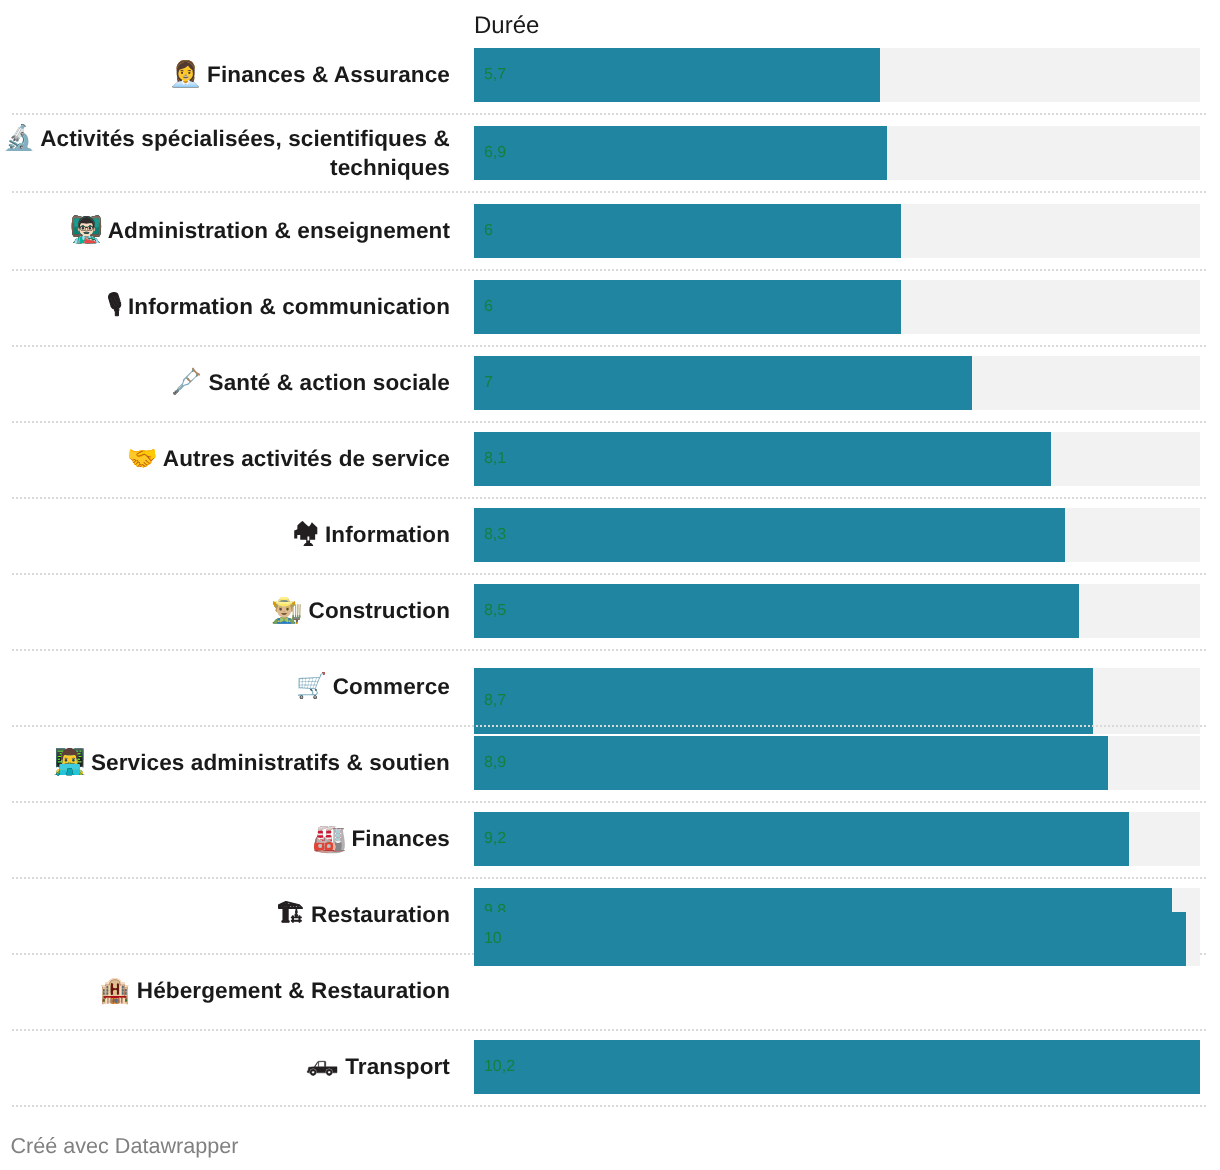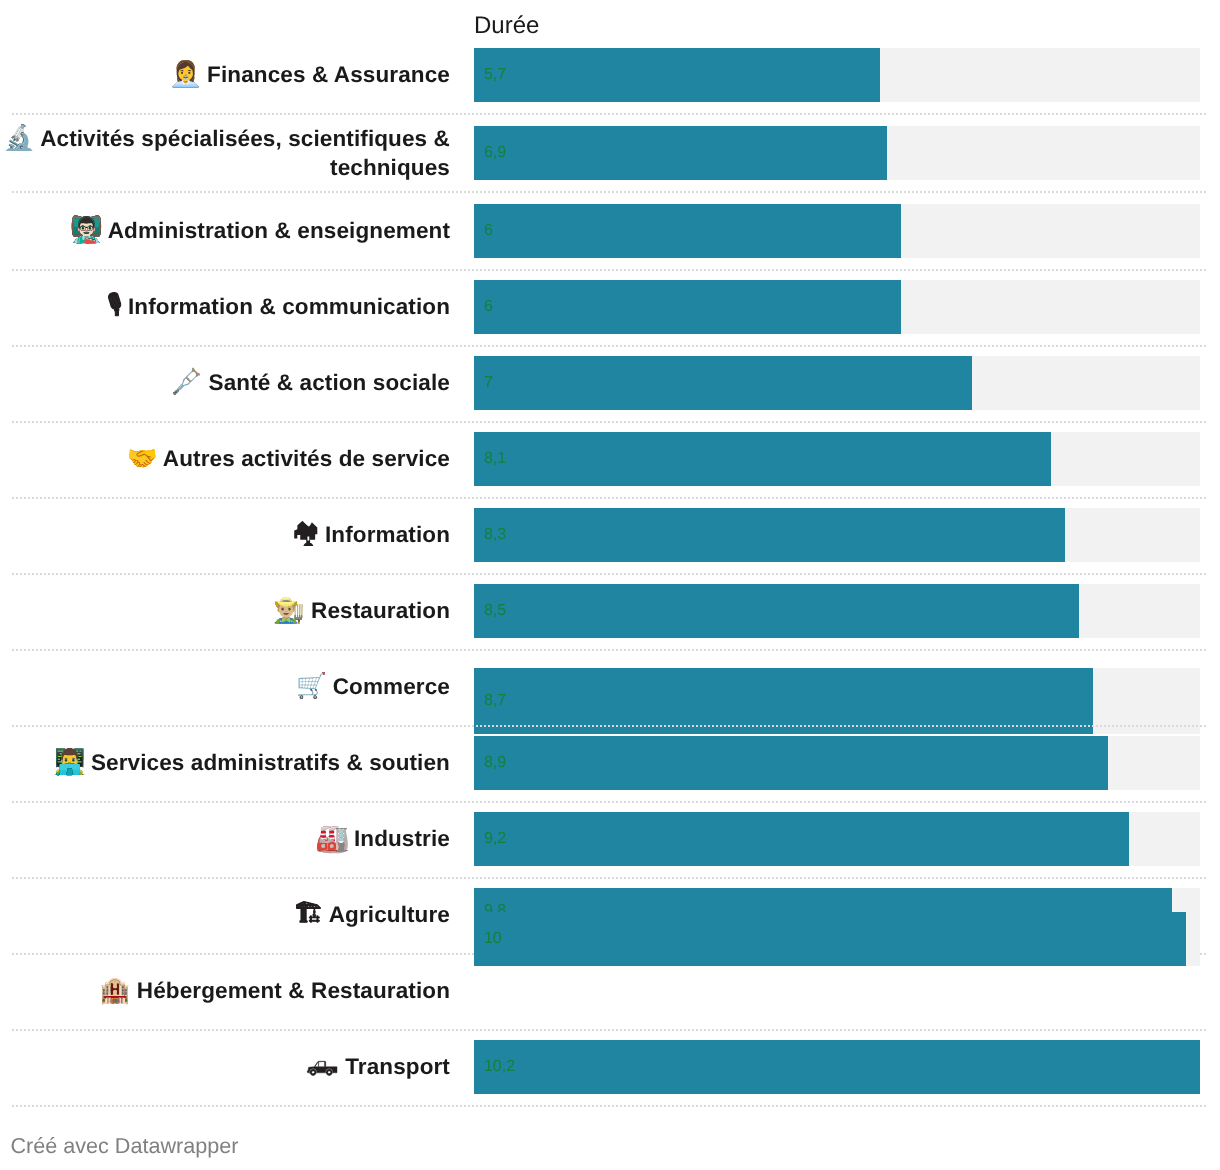--- a/index.html
+++ b/index.html
@@ -172,21 +172,21 @@
             <path fill="#9a9fa0" d="M10 245C41 248 165 248 195 245C226 242 195 232 193 226C191 221 189 217 184 213C179 208 169 203 163 200C156 197 150 195 144 194C138 192 128 193 124 191C120 190 123 188 121 187C120 187 120 189 115 189C110 190 96 190 91 189C86 189 88 187 87 187C86 188 87 190 84 191C80 193 71 192 64 194C57 195 49 197 43 200C37 202 32 206 28 208C24 211 21 214 19 217C16 220 14 224 12 228C11 233 -20 242 10 245ZM143 222C143 220 145 219 147 218C149 218 152 218 154 218C157 219 160 219 161 221C163 222 165 224 164 225C164 227 163 228 161 229C158 230 154 230 151 229C148 228 144 224 143 222ZM43 222C44 220 48 219 51 218C54 218 59 217 61 218C63 219 63 223 62 225C62 227 59 228 57 229C54 230 47 230 45 229C43 228 42 224 43 222ZM79 149C78 150 79 152 79 153C80 154 81 156 84 157C87 159 92 163 97 164C102 165 110 164 115 162C120 160 125 155 127 152C128 150 125 146 123 146C121 145 118 149 113 150C108 151 98 151 93 150C88 149 86 146 84 146C81 146 80 148 79 149ZM94 133C92 134 97 138 99 139C101 140 104 140 106 139C109 138 111 135 112 134C113 132 114 131 111 131C108 131 96 131 94 133ZM130 102C127 104 123 109 123 113C123 116 127 120 130 122C133 124 137 124 140 122C142 121 144 117 145 115C146 113 146 112 145 110C145 108 143 104 140 102C138 101 133 100 130 102ZM66 102C63 103 61 105 60 108C59 110 59 114 60 117C61 119 63 122 66 122C68 123 73 123 75 122C78 122 80 119 81 117C82 114 82 110 81 108C80 105 78 103 75 102C73 101 68 101 66 102ZM119 95C118 97 119 101 121 101C123 101 127 98 130 97C134 97 137 97 140 97C143 98 146 102 148 102C150 102 151 100 152 98C152 97 151 94 149 92C147 90 144 88 140 87C136 87 128 88 124 89C121 91 119 93 119 95ZM54 97C54 99 56 102 58 102C60 102 63 98 66 97C69 97 72 97 75 97C78 98 83 101 85 101C87 101 89 97 87 95C86 93 79 89 76 87C72 86 69 87 66 87C63 88 59 90 57 92C55 94 54 96 54 97ZM2 46C2 49 0 52 2 59C4 65 9 78 13 84C17 91 25 92 27 99C29 106 25 119 25 125C25 131 28 132 29 134C31 136 35 140 36 139C37 137 33 135 35 124C37 114 43 82 49 75C54 68 61 81 68 83C75 85 79 87 89 87C99 87 118 87 130 85C141 83 150 68 157 75C164 81 169 114 171 124C173 135 168 137 169 138C170 140 174 136 176 134C178 132 179 128 180 127C181 126 183 116 183 128C184 140 183 186 183 198C184 211 184 201 186 203C187 205 188 206 193 208C197 209 208 205 212 211C216 217 212 240 214 245C216 251 222 251 224 245C227 240 225 217 227 211C229 205 234 211 238 210C241 209 244 208 247 205C249 202 250 211 251 192C253 173 253 110 254 93C254 76 255 94 256 91C256 88 256 79 256 75C255 71 254 68 253 67C252 66 251 66 250 67C249 69 249 56 248 76C247 96 245 168 244 188C242 207 241 191 240 191C238 192 237 192 236 191C235 190 233 206 233 188C233 169 235 99 235 78C235 58 233 67 231 67C230 66 228 54 227 74C226 94 226 168 225 188C224 207 222 191 221 191C220 192 218 192 217 191C216 190 215 206 214 188C214 169 214 98 214 78C214 59 213 72 212 70C211 68 210 67 209 67C208 68 207 52 206 72C206 92 207 166 206 186C206 205 204 190 203 191C201 192 199 192 197 191C195 191 194 191 193 188C193 185 194 177 193 174C193 171 192 185 191 171C190 157 188 105 189 89C190 72 197 76 199 71C202 66 203 63 204 59C204 55 204 50 204 47C203 45 203 44 201 44C199 44 197 43 192 46C188 49 200 60 173 62C147 65 59 65 33 62C6 60 18 49 14 46C9 43 7 44 6 44C4 44 3 44 2 46ZM155 43C157 40 151 32 149 28C147 24 144 20 142 19C140 18 151 20 138 21C124 21 76 18 62 21C47 23 54 33 52 37C51 40 50 42 53 43C55 44 51 45 66 45C80 46 125 46 140 45C155 45 153 46 155 43Z"></path>
             <path fill="#fce56b" d="M10 245C41 248 165 248 195 245C226 242 195 232 193 226C191 221 189 217 184 213C179 208 169 203 163 200C156 197 150 195 144 194C138 192 128 193 124 191C120 190 123 188 121 187C120 187 120 189 115 189C110 190 96 190 91 189C86 189 88 187 87 187C86 188 87 190 84 191C80 193 71 192 64 194C57 195 49 197 43 200C37 202 32 206 28 208C24 211 21 214 19 217C16 220 14 224 12 228C11 233 -20 242 10 245ZM143 220C144 218 147 216 149 216C152 216 156 217 159 218C161 219 163 220 164 221C165 223 165 226 164 227C164 229 163 231 161 231C158 231 150 230 147 229C144 228 144 227 143 225C143 224 142 221 143 220ZM65 222C65 224 64 227 61 229C58 230 50 231 46 231C43 230 41 227 41 225C41 223 44 220 46 219C49 217 55 216 58 216C61 217 64 220 65 222ZM184 163C183 168 183 191 183 198C184 205 184 201 186 203C187 205 188 206 193 208C197 209 208 205 212 211C216 217 212 240 214 245C216 251 222 251 224 245C226 240 224 217 227 212C229 206 234 211 238 210C241 209 245 208 247 205C249 202 251 198 251 192C252 186 252 174 251 170C251 167 248 171 247 171C246 170 244 165 244 168C243 170 244 184 244 188C243 192 242 190 240 191C239 192 238 192 237 191C235 191 233 191 233 188C232 184 234 175 233 172C232 169 229 171 228 170C226 169 226 163 225 165C225 168 225 183 225 188C224 192 223 190 222 191C221 192 219 192 218 191C217 191 215 192 214 188C213 183 213 166 213 163C212 160 213 168 212 169C211 171 207 169 206 172C205 175 206 183 206 186C206 189 205 189 204 190C202 191 199 192 197 191C195 191 194 191 193 188C193 185 195 177 193 174C192 171 187 171 185 169C183 167 184 159 184 163ZM79 149C78 150 79 152 79 153C80 154 81 156 84 157C87 159 92 163 97 164C102 165 110 164 115 162C120 160 125 155 127 152C128 150 125 146 123 146C121 145 118 149 113 150C108 151 98 151 93 150C88 149 86 146 84 146C81 146 80 148 79 149ZM94 133C92 134 97 138 99 139C101 140 104 140 106 139C109 138 111 135 112 134C113 132 114 131 111 131C108 131 96 131 94 133ZM130 102C127 104 123 109 123 113C123 116 127 120 130 122C133 124 137 124 140 122C142 121 144 117 145 115C146 113 146 112 145 110C145 108 143 104 140 102C138 101 133 100 130 102ZM66 102C63 103 61 105 60 108C59 110 59 114 60 117C61 119 63 122 66 122C68 123 73 123 75 122C78 122 80 119 81 117C82 114 82 110 81 108C80 105 78 103 75 102C73 101 68 101 66 102ZM119 95C118 97 119 101 121 101C123 101 127 98 130 97C134 97 137 97 140 97C143 98 146 102 148 102C150 102 151 100 152 98C152 97 151 94 149 92C147 90 144 88 140 87C136 87 128 88 124 89C121 91 119 93 119 95ZM54 97C54 99 56 102 58 102C60 102 63 98 66 97C69 97 72 97 75 97C78 98 83 101 85 101C87 101 89 97 87 95C86 93 79 89 76 87C72 86 69 87 66 87C63 88 59 90 57 92C55 94 54 96 54 97ZM2 47C2 50 0 52 2 59C4 65 9 78 13 84C17 91 25 92 27 99C29 106 25 119 25 125C25 131 28 132 29 134C31 136 35 140 36 139C37 137 33 135 35 124C37 113 44 81 49 75C55 68 61 81 68 83C75 85 79 87 89 87C99 87 118 87 130 85C141 83 150 68 157 75C164 81 169 114 171 124C173 135 168 136 169 138C169 141 171 139 173 137C175 135 180 132 181 125C182 119 178 104 179 99C179 94 182 97 183 96C183 95 181 95 181 92C180 89 180 80 181 76C181 72 182 68 183 68C184 67 186 69 187 72C188 76 188 86 189 88C190 90 190 89 193 84C195 79 202 65 204 59C205 52 204 50 204 47C203 45 202 44 200 44C198 44 197 43 192 46C188 49 200 60 173 62C147 65 59 65 33 62C6 60 18 49 14 46C9 43 7 44 6 44C4 44 3 45 2 47ZM72 40C80 41 126 42 134 41C142 40 129 36 121 35C113 34 93 35 85 35C76 36 64 39 72 40ZM154 37C152 33 145 21 142 19C139 16 151 20 138 21C124 21 76 18 62 21C47 24 51 38 52 40C53 42 64 35 70 33C77 31 81 29 91 29C100 28 117 29 127 31C138 33 149 40 153 41C157 42 156 40 154 37Z"></path>
             <path fill="#bb9353" d="M10 245C41 248 165 248 195 245C226 242 195 232 193 226C191 221 189 217 184 213C179 208 169 203 163 200C156 197 150 195 144 194C138 192 128 193 124 191C120 190 123 188 121 187C120 187 120 189 115 189C110 190 96 190 91 189C86 189 88 187 87 187C86 188 87 190 84 191C80 193 71 192 64 194C57 195 49 197 43 200C37 202 32 206 28 208C24 211 21 214 19 217C16 220 14 224 12 228C11 233 -20 242 10 245ZM143 220C144 218 147 216 149 216C152 216 156 217 159 218C161 219 163 220 164 221C165 223 165 226 164 227C164 229 163 231 161 231C158 231 150 230 147 229C144 228 144 227 143 225C143 224 142 221 143 220ZM65 222C65 224 64 227 61 229C58 230 50 231 46 231C43 230 41 227 41 225C41 223 44 220 46 219C49 217 55 216 58 216C61 217 64 220 65 222ZM184 163C183 168 183 191 183 198C184 205 184 201 186 203C187 205 188 206 193 208C197 209 208 205 212 211C216 217 212 240 214 245C216 251 222 251 224 245C226 240 224 217 227 212C229 206 234 211 238 210C241 209 245 208 247 205C249 202 251 198 251 192C252 186 252 174 251 170C251 167 248 171 247 171C246 170 244 165 244 168C243 170 244 184 244 188C243 192 242 190 240 191C239 192 238 192 237 191C235 191 233 191 233 188C232 184 234 175 233 172C232 169 229 171 228 170C226 169 226 163 225 165C225 168 225 183 225 188C224 192 223 190 222 191C221 192 219 192 218 191C217 191 215 192 214 188C213 183 213 166 213 163C212 160 213 168 212 169C211 171 207 169 206 172C205 175 206 183 206 186C206 189 205 189 204 190C202 191 199 192 197 191C195 191 194 191 193 188C193 185 195 177 193 174C192 171 187 171 185 169C183 167 184 159 184 163ZM79 149C78 150 79 152 79 153C80 154 81 156 84 157C87 159 92 163 97 164C102 165 110 164 115 162C120 160 125 155 127 152C128 150 125 146 123 146C121 145 118 149 113 150C108 151 98 151 93 150C88 149 86 146 84 146C81 146 80 148 79 149ZM94 133C92 134 97 138 99 139C101 140 104 140 106 139C109 138 111 135 112 134C113 132 114 131 111 131C108 131 96 131 94 133ZM130 102C127 104 123 109 123 113C123 116 127 120 130 122C133 124 137 124 140 122C142 121 144 117 145 115C146 113 146 112 145 110C145 108 143 104 140 102C138 101 133 100 130 102ZM66 102C63 103 61 105 60 108C59 110 59 114 60 117C61 119 63 122 66 122C68 123 73 123 75 122C78 122 80 119 81 117C82 114 82 110 81 108C80 105 78 103 75 102C73 101 68 101 66 102ZM119 95C118 97 119 101 121 101C123 101 127 98 130 97C134 97 137 97 140 97C143 98 146 102 148 102C150 102 151 100 152 98C152 97 151 94 149 92C147 90 144 88 140 87C136 87 128 88 124 89C121 91 119 93 119 95ZM54 97C54 99 56 102 58 102C60 102 63 98 66 97C69 97 72 97 75 97C78 98 83 101 85 101C87 101 89 97 87 95C86 93 79 89 75 87C72 86 69 87 66 87C63 88 59 90 57 92C55 94 54 96 54 97ZM200 46C199 45 199 43 194 46C190 50 178 62 172 66C166 71 158 65 158 74C158 84 169 113 171 124C172 135 168 137 169 139C170 140 174 136 176 134C178 132 180 131 181 125C181 119 178 104 179 99C179 94 182 97 183 96C183 95 181 95 181 92C180 89 180 80 181 76C181 72 182 68 183 68C184 67 187 69 187 72C188 76 187 86 188 88C189 90 190 89 193 84C196 79 202 64 204 59C205 53 204 51 204 49C203 47 202 46 200 46ZM6 46C4 46 3 47 2 49C2 51 0 53 2 59C4 64 9 78 13 84C17 91 25 92 27 99C29 106 25 119 25 125C25 131 28 132 29 134C31 136 36 140 37 139C38 137 33 135 35 124C37 113 48 84 48 74C47 65 40 71 34 66C28 62 16 50 11 46C7 43 7 45 6 46ZM72 40C80 41 126 42 134 41C142 40 129 36 121 35C113 34 93 35 85 35C76 36 64 39 72 40Z"></path>
             <path fill="#1c7cd6" d="M10 245C41 248 165 248 195 245C226 242 195 232 193 226C191 221 187 216 184 213C181 209 181 209 176 206C171 204 160 198 152 196C145 193 135 192 129 191C124 191 126 188 121 192C117 195 110 212 103 212C97 212 90 194 84 191C77 188 71 192 64 194C57 195 49 197 43 200C37 202 32 206 28 208C24 211 21 214 19 217C16 220 14 224 12 228C11 233 -20 242 10 245ZM143 220C144 218 147 216 149 216C152 216 156 217 159 218C161 219 163 220 164 221C165 223 165 226 164 227C164 229 163 231 161 231C158 231 150 230 147 229C144 228 144 227 143 225C143 224 142 221 143 220ZM65 222C65 224 64 227 61 229C58 230 50 231 46 231C43 230 41 227 41 225C41 223 44 220 46 219C49 217 55 216 58 216C61 217 64 220 65 222ZM184 163C183 168 183 191 183 198C184 205 184 201 186 203C187 205 188 206 193 208C197 209 208 205 212 211C216 217 212 240 214 245C216 251 222 251 224 245C226 240 224 217 227 212C229 206 234 211 238 210C241 209 245 208 247 205C249 202 251 198 251 192C252 186 252 174 251 170C251 167 248 171 247 171C246 170 244 165 244 168C243 170 244 184 244 188C243 192 242 190 240 191C239 192 238 192 237 191C235 191 233 191 233 188C232 184 234 175 233 172C232 169 229 171 228 170C226 169 226 163 225 165C225 168 225 183 225 188C224 192 223 190 222 191C221 192 219 192 218 191C217 191 215 192 214 188C213 183 213 166 213 163C212 160 213 168 212 169C211 171 207 169 206 172C205 175 206 183 206 186C206 189 205 189 204 190C202 191 199 192 197 191C195 191 194 191 193 188C193 185 195 177 193 174C192 171 187 171 185 169C183 167 184 159 184 163ZM80 150C80 151 80 153 82 155C83 157 85 158 88 160C91 161 97 164 101 164C105 164 109 164 113 162C117 160 125 155 127 152C129 150 127 148 125 148C124 147 123 150 117 150C111 150 97 150 91 150C85 150 84 148 83 148C81 148 80 149 80 150ZM130 102C128 103 126 105 125 108C124 110 124 114 125 117C126 119 128 122 130 122C133 123 135 124 138 122C140 121 144 118 145 116C146 113 146 112 145 110C144 107 141 104 138 102C136 101 133 101 130 102ZM63 104C61 106 60 107 60 110C60 112 62 118 63 120C64 122 66 122 68 122C70 123 74 123 76 122C78 121 80 120 81 117C81 114 79 107 78 105C77 102 78 102 75 102C73 102 66 103 63 104ZM200 46C199 45 198 44 194 46C190 49 180 52 178 61C175 69 179 95 179 96C180 98 180 77 181 72C181 67 182 68 183 67C184 67 186 65 187 68C188 71 188 86 190 86C192 87 197 76 199 71C202 66 203 62 204 59C204 55 204 51 204 49C203 47 202 46 200 46ZM6 46C4 46 3 47 2 49C2 51 0 53 2 59C4 64 9 78 13 84C17 91 23 101 26 97C29 93 31 69 28 61C26 52 15 49 11 46C8 44 7 45 6 46ZM72 40C80 41 126 42 134 41C142 40 129 36 121 35C113 34 93 35 85 35C76 36 64 39 72 40Z"></path>
             <path fill="#77a544" d="M159 200C159 201 162 204 162 207C163 211 160 216 160 219C161 221 164 220 164 222C165 224 161 229 162 231C163 234 169 236 170 238C172 240 167 244 171 245C175 246 191 247 195 245C199 243 197 237 195 232C194 227 190 219 187 215C183 211 180 209 176 206C172 204 165 201 163 200C160 199 159 199 159 200ZM47 200C46 199 39 201 34 204C29 208 21 215 17 219C13 223 14 224 12 228C11 233 6 242 10 245C15 248 33 246 37 245C42 244 36 240 37 238C39 235 44 233 45 230C45 228 41 226 41 224C41 222 45 221 45 219C46 217 43 215 43 212C44 208 49 201 47 200ZM67 194C64 197 68 205 67 208C66 212 60 214 60 217C60 220 65 223 67 226C68 230 65 237 68 237C71 237 76 228 85 227C93 225 110 224 119 225C128 227 135 236 138 236C142 236 138 229 139 226C140 223 146 220 147 217C147 215 142 215 141 211C140 207 143 197 140 194C137 190 128 188 122 191C116 194 110 212 103 212C97 212 90 194 84 191C78 189 70 191 67 194ZM184 163C183 168 183 191 183 198C184 205 184 201 186 203C187 205 188 206 193 208C197 209 208 205 212 211C216 217 212 240 214 245C216 251 222 251 224 245C226 240 224 217 227 212C229 206 234 211 238 210C241 209 245 208 247 205C249 202 251 198 251 192C252 186 252 174 251 170C251 167 248 171 247 171C246 170 244 165 244 168C243 170 244 184 244 188C243 192 242 190 240 191C239 192 238 192 237 191C235 191 233 191 233 188C232 184 234 175 233 172C232 169 229 171 228 170C226 169 226 163 225 165C225 168 225 183 225 188C224 192 223 190 222 191C221 192 219 192 218 191C217 191 215 192 214 188C213 183 213 166 213 163C212 160 213 168 212 169C211 171 207 169 206 172C205 175 206 183 206 186C206 189 205 189 204 190C202 191 199 192 197 191C195 191 194 191 193 188C193 185 195 177 193 174C192 171 187 171 185 169C183 167 184 159 184 163ZM80 150C80 151 80 153 82 155C83 157 85 158 88 160C91 161 97 164 101 164C105 164 109 164 113 162C117 160 125 155 127 152C129 150 127 148 125 148C124 147 123 150 117 150C111 150 97 150 91 150C85 150 84 148 83 148C81 148 80 149 80 150ZM130 102C128 103 126 105 125 108C124 110 124 114 125 117C126 119 128 122 130 122C133 123 135 124 138 122C140 121 144 118 145 116C146 113 146 112 145 110C144 107 141 104 138 102C136 101 133 101 130 102ZM63 104C61 106 60 107 60 110C60 112 62 118 63 120C64 122 66 122 68 122C70 123 74 123 76 122C78 121 80 120 81 117C81 114 79 107 78 105C77 102 78 102 75 102C73 102 66 103 63 104ZM200 46C199 45 198 44 194 46C190 49 180 52 178 61C175 69 179 95 179 96C180 98 180 77 181 72C181 67 182 68 183 67C184 67 186 65 187 68C188 71 188 86 190 86C192 87 197 76 199 71C202 66 203 62 204 59C204 55 204 51 204 49C203 47 202 46 200 46ZM6 46C4 46 3 47 2 49C2 51 0 53 2 59C4 64 9 78 13 84C17 91 23 101 26 97C29 93 31 69 28 61C26 52 15 49 11 46C8 44 7 45 6 46ZM72 40C80 41 126 42 134 41C142 40 129 36 121 35C113 34 93 35 85 35C76 36 64 39 72 40Z"></path>
             <path fill="#7f8889" d="M67 194C64 196 66 202 67 204C67 207 69 202 69 207C69 213 65 233 67 237C70 240 76 228 85 227C93 225 111 227 116 227C122 226 115 223 118 225C122 226 136 236 139 236C142 236 137 232 138 225C138 219 141 202 141 197C141 192 142 195 138 194C135 193 127 189 121 192C116 195 110 212 103 212C97 212 90 194 84 191C78 189 70 192 67 194ZM88 224C85 222 98 216 101 214C103 213 101 212 104 214C107 216 121 223 118 224C116 226 91 225 88 224ZM184 163C183 168 183 191 183 198C184 205 184 201 186 203C187 205 188 206 193 208C197 209 208 205 212 211C216 217 212 240 214 245C216 251 222 251 224 245C226 240 224 217 227 212C229 206 234 211 238 210C241 209 245 208 247 205C249 202 251 198 251 192C252 186 252 174 251 170C251 167 248 171 247 171C246 170 244 165 244 168C243 170 244 184 244 188C243 192 242 190 240 191C239 192 238 192 237 191C235 191 233 191 233 188C232 184 234 175 233 172C232 169 229 171 228 170C226 169 226 163 225 165C225 168 225 183 225 188C224 192 223 190 222 191C221 192 219 192 218 191C217 191 215 192 214 188C213 183 213 166 213 163C212 160 213 168 212 169C211 171 207 169 206 172C205 175 206 183 206 186C206 189 205 189 204 190C202 191 199 192 197 191C195 191 194 191 193 188C193 185 195 177 193 174C192 171 187 171 185 169C183 167 184 159 184 163ZM80 150C80 151 80 153 82 155C83 157 85 158 88 160C91 161 97 164 101 164C105 164 109 164 113 162C117 160 125 155 127 152C129 150 127 148 125 148C124 147 123 150 117 150C111 150 97 150 91 150C85 150 84 148 83 148C81 148 80 149 80 150ZM130 102C128 103 126 105 125 108C124 110 124 114 125 117C126 119 128 122 130 122C133 123 135 124 138 122C140 121 144 118 145 116C146 113 146 112 145 110C144 107 141 104 138 102C136 101 133 101 130 102ZM63 104C61 106 60 107 60 110C60 112 62 118 63 120C64 122 66 122 68 122C70 123 74 123 76 122C78 121 80 120 81 117C81 114 79 107 78 105C77 102 78 102 75 102C73 102 66 103 63 104ZM200 46C199 45 198 44 194 46C190 49 180 52 178 61C175 69 179 95 179 96C180 98 180 77 181 72C181 67 182 68 183 67C184 67 186 65 187 68C188 71 188 86 190 86C192 87 197 76 199 71C202 66 203 62 204 59C204 55 204 51 204 49C203 47 202 46 200 46ZM6 46C4 46 3 47 2 49C2 51 0 53 2 59C4 64 9 78 13 84C17 91 23 101 26 97C29 93 31 69 28 61C26 52 15 49 11 46C8 44 7 45 6 46ZM72 40C80 41 126 42 134 41C142 40 129 36 121 35C113 34 93 35 85 35C76 36 64 39 72 40Z"></path>
             <path fill="#9ccb64" d="M67 194C65 201 64 231 69 234C75 238 95 218 101 214C106 211 98 210 104 214C111 218 133 239 139 236C144 233 141 201 138 194C136 187 127 189 121 192C116 195 110 212 103 212C97 212 90 194 84 191C78 189 69 187 67 194ZM184 182C183 182 183 195 183 198C184 202 183 201 186 203C188 205 195 209 199 210C204 211 209 205 212 211C214 217 212 240 214 245C216 251 222 251 224 245C227 240 225 217 227 211C229 205 234 211 238 210C241 209 245 207 247 205C248 204 249 202 247 202C246 202 246 205 238 206C230 207 207 206 199 206C192 206 195 205 192 204C190 202 186 200 185 196C183 193 184 182 184 182ZM80 150C80 151 80 153 82 155C83 157 85 158 88 160C91 161 97 164 101 164C105 164 109 164 113 162C117 160 125 155 127 152C129 150 127 148 125 148C124 147 123 150 117 150C111 150 97 150 91 150C85 150 84 148 83 148C81 148 80 149 80 150ZM130 102C128 103 126 105 125 108C124 110 124 114 125 117C126 119 128 122 130 122C133 123 135 124 138 122C140 121 144 118 145 116C146 113 146 112 145 110C144 107 141 104 138 102C136 101 133 101 130 102ZM63 104C61 106 60 107 60 110C60 112 62 118 63 120C64 122 66 122 68 122C70 123 74 123 76 122C78 121 80 120 81 117C81 114 79 107 78 105C77 102 78 102 75 102C73 102 66 103 63 104ZM200 46C199 45 198 44 194 46C190 49 180 52 178 61C175 69 179 95 179 96C180 98 180 77 181 72C181 67 182 68 183 67C184 67 186 65 187 68C188 71 188 86 190 86C192 87 197 76 199 71C202 66 203 62 204 59C204 55 204 51 204 49C203 47 202 46 200 46ZM6 46C4 46 3 47 2 49C2 51 0 53 2 59C4 64 9 78 13 84C17 91 23 101 26 97C29 93 31 69 28 61C26 52 15 49 11 46C8 44 7 45 6 46Z"></path>
             <path fill="#e29401" d="M184 182C183 182 183 195 183 198C184 202 183 201 186 203C188 205 195 209 199 210C204 211 209 205 212 211C214 217 212 240 214 245C216 251 222 251 224 245C227 240 225 217 227 211C229 205 234 211 238 210C241 209 245 207 247 205C248 204 249 202 247 202C246 202 246 205 238 206C230 207 207 206 199 206C192 206 195 205 192 204C190 202 186 200 185 196C183 193 184 182 184 182ZM80 150C80 151 80 153 82 155C83 157 85 158 88 160C91 161 97 164 101 164C105 164 109 164 113 162C117 160 125 155 127 152C129 150 127 148 125 148C124 147 123 150 117 150C111 150 97 150 91 150C85 150 84 148 83 148C81 148 80 149 80 150ZM130 102C128 103 126 105 125 108C124 110 124 114 125 117C126 119 128 122 130 122C133 123 135 124 138 122C140 121 144 118 145 116C146 113 146 112 145 110C144 107 141 104 138 102C136 101 133 101 130 102ZM63 104C61 106 60 107 60 110C60 112 62 118 63 120C64 122 66 122 68 122C70 123 74 123 76 122C78 121 80 120 81 117C81 114 79 107 78 105C77 102 78 102 75 102C73 102 66 103 63 104ZM200 46C199 45 198 44 194 46C190 49 180 52 178 61C175 69 179 95 179 96C180 98 180 77 181 72C181 67 182 68 183 67C184 67 186 65 187 68C188 71 188 86 190 86C192 87 197 76 199 71C202 66 203 62 204 59C204 55 204 51 204 49C203 47 202 46 200 46ZM6 46C4 46 3 47 2 49C2 51 0 53 2 59C4 64 9 78 13 84C17 91 23 101 26 97C29 93 31 69 28 61C26 52 15 49 11 46C8 44 7 45 6 46Z"></path>
             <path fill="#64453b" d="M184 182C183 182 183 195 183 198C184 202 183 201 186 203C188 205 195 209 199 210C203 211 209 207 211 210C214 214 211 227 214 231C216 234 224 233 226 230C228 227 226 214 228 210C229 207 234 211 238 210C241 209 246 206 247 204C249 203 249 202 247 202C245 202 246 205 238 206C230 207 207 206 199 206C192 206 195 206 193 204C190 202 186 200 185 196C183 193 184 182 184 182ZM80 150C80 151 80 153 82 155C83 157 85 158 88 160C91 161 97 164 101 164C105 164 109 164 113 162C117 160 125 155 127 152C129 150 127 148 125 148C124 147 123 150 117 150C111 150 97 150 91 150C85 150 84 148 83 148C81 148 80 149 80 150ZM130 102C128 103 126 105 125 108C124 110 124 114 125 117C126 119 128 122 130 122C133 123 135 124 138 122C140 121 144 118 145 116C146 113 146 112 145 110C144 107 141 104 138 102C136 101 133 101 130 102ZM63 104C61 106 60 107 60 110C60 112 62 118 63 120C64 122 66 122 68 122C70 123 74 123 76 122C78 121 80 120 81 117C81 114 79 107 78 105C77 102 78 102 75 102C73 102 66 103 63 104Z"></path>
             <path fill="#6c6561" d="M184 182C183 182 183 195 183 198C184 202 183 201 186 203C188 205 195 209 199 210C203 211 209 207 211 210C214 214 211 227 214 231C216 234 224 233 226 230C228 227 226 214 228 210C229 207 234 211 238 210C241 209 246 206 247 204C249 203 249 202 247 202C245 202 246 205 238 206C230 207 207 206 199 206C192 206 195 206 193 204C190 202 186 200 185 196C183 193 184 182 184 182Z"></path>
-          </svg></span> <span>Restauration</span></div>
+          </svg></span> <span>Construction</span></div>
 <div class="track" style="top:584px;height:54px">
         <div class="bar" style="width:605.0px"></div>
         <div class="val">8,5</div>
       </div>
 <div class="sep" style="top:649px"></div>
 </div>
 <div class="row">
 <div class="label" style="top:673.25px"><span class="emo" style="width:30.57px;"><svg viewBox="0 0 256 256" style="left:1.80px;top:-21.80px;width:26.97px;height:26.97px;" xmlns="http://www.w3.org/2000/svg">
             <path fill="#84afc0" d="M247 0C244 -1 238 -2 235 0C231 2 232 8 228 12C224 16 215 19 212 24C208 29 207 39 205 43C203 47 229 45 201 47C173 49 65 54 38 55C10 57 39 57 34 58C30 58 17 57 12 58C7 59 7 48 6 63C5 79 5 134 6 150C7 165 6 154 12 155C18 156 36 155 41 155C46 156 39 157 44 158C49 158 68 157 73 158C78 158 69 159 76 160C83 160 104 158 113 162C122 166 126 179 130 184C133 190 134 192 134 196C135 199 134 201 132 204C130 206 141 210 122 211C103 212 37 209 16 211C-4 213 3 219 0 222C-3 224 -1 225 0 226C1 227 2 228 4 228C5 228 6 229 9 228C12 227 18 222 21 222C23 221 24 221 23 223C23 225 18 230 17 234C16 238 16 242 17 246C18 249 22 254 26 256C29 257 36 257 40 256C44 254 47 250 48 246C50 243 50 238 49 234C48 230 43 226 42 224C42 222 26 222 44 222C62 221 134 221 152 222C170 222 154 222 154 224C153 226 148 230 147 234C146 238 146 242 147 246C149 249 152 254 156 256C160 257 167 257 170 256C174 254 175 252 177 249C178 245 179 238 179 234C178 230 174 229 173 227C172 225 171 224 172 221C174 219 180 215 183 212C185 209 187 207 187 203C188 200 190 199 187 191C185 184 165 184 170 157C176 130 211 51 222 28C232 6 230 22 233 21C237 21 240 26 244 25C247 25 252 20 254 17C255 15 255 11 254 8C252 5 250 1 247 0ZM131 162C136 162 153 163 158 164C163 165 159 162 162 167C165 172 175 188 177 193C180 199 178 199 177 201C176 203 174 205 172 207C170 209 170 211 165 211C160 212 144 211 141 210C138 209 144 206 145 203C145 200 147 198 145 191C142 185 132 169 130 165C127 160 126 162 131 162ZM169 128C171 132 165 148 162 153C158 157 150 154 148 153C145 152 146 151 147 146C148 142 150 132 154 129C157 126 168 124 169 128ZM127 128C132 124 144 125 146 129C149 132 142 144 141 148C139 151 141 151 137 151C133 152 121 154 119 150C118 146 123 131 127 128ZM99 128C103 127 117 125 119 129C121 132 116 146 112 149C108 152 97 151 94 148C91 146 95 137 96 134C96 130 95 129 99 128ZM71 128C75 127 88 127 91 129C94 131 91 136 90 139C88 142 88 148 84 149C81 150 71 148 68 146C66 144 67 139 68 136C68 133 67 129 71 128ZM43 128C47 125 60 126 63 129C66 132 63 144 61 147C59 150 54 148 50 147C47 147 44 147 43 144C41 141 40 131 43 128ZM18 128C21 126 33 126 36 129C38 131 36 142 33 145C31 147 23 146 21 145C18 145 18 145 17 142C17 139 15 130 18 128ZM18 98C21 95 33 95 36 99C39 102 38 116 35 119C32 122 20 122 17 118C14 115 15 101 18 98ZM75 96C80 95 95 93 98 97C101 101 97 115 93 119C89 123 76 121 73 118C69 116 72 108 72 104C73 100 71 97 75 96ZM48 96C52 95 64 94 68 97C71 100 67 110 66 113C65 117 67 118 63 119C59 120 46 121 43 118C39 115 41 105 42 102C43 98 43 97 48 96ZM138 94C142 93 156 91 158 95C160 100 155 116 150 119C145 123 131 122 128 118C126 115 132 102 134 97C136 93 134 94 138 94ZM110 94C114 93 126 92 128 95C130 99 125 109 124 113C122 117 124 119 120 119C116 120 103 121 100 118C97 114 102 101 104 97C106 93 106 94 110 94ZM182 92C184 93 185 92 183 96C182 101 179 115 175 118C170 122 161 119 159 119C156 119 156 121 158 117C159 113 164 99 166 95C169 90 169 92 172 91C175 91 181 91 182 92ZM20 68C23 68 35 66 38 69C41 72 39 82 38 86C38 89 38 88 35 89C32 90 24 92 21 92C18 92 18 92 17 89C16 85 16 75 17 72C17 68 16 69 20 68ZM46 66C50 63 66 64 70 67C74 69 71 78 70 81C70 85 71 88 67 89C63 90 48 92 45 89C41 85 41 70 46 66ZM80 64C85 60 101 61 104 65C107 69 101 83 99 87C97 91 96 89 92 90C88 90 77 93 75 89C73 84 75 68 80 64ZM114 62C118 61 135 59 138 63C141 66 134 79 132 84C131 88 133 87 129 87C125 88 110 90 107 86C104 83 109 70 111 65C112 61 109 62 114 62ZM146 60C151 55 167 57 170 60C173 64 166 77 164 81C163 86 163 84 161 85C159 86 158 87 154 87C150 88 140 91 139 86C137 82 141 64 146 60ZM197 58C198 62 192 80 187 84C183 89 174 86 171 85C169 84 169 85 170 80C172 76 175 62 179 58C184 55 196 53 197 58Z"></path>
             <path fill="#424242" d="M152 226C151 228 148 231 147 234C146 237 146 243 148 246C149 250 152 254 156 256C160 257 166 257 170 256C174 254 177 249 179 246C180 242 180 236 178 233C177 230 173 227 171 227C170 227 171 232 170 232C168 232 164 228 161 228C159 229 158 234 156 234C155 234 156 228 155 227C154 226 153 225 152 226ZM44 226C42 225 42 226 41 227C40 228 41 233 40 234C39 234 36 229 35 228C33 227 32 227 31 229C30 231 30 240 29 240C28 240 26 228 25 227C23 226 19 230 17 233C16 236 16 242 17 246C18 249 22 254 26 256C29 257 36 257 40 256C44 254 47 250 48 246C50 243 49 237 49 234C48 231 45 228 44 226ZM156 221C154 222 159 225 161 226C163 227 165 226 167 226C168 225 170 223 170 222C171 221 171 220 169 220C166 220 157 220 156 221ZM26 221C24 222 29 225 31 226C33 227 35 226 37 226C38 225 40 223 40 222C41 221 41 220 39 220C36 220 27 220 26 221ZM116 163C115 166 123 176 127 178C130 181 134 179 136 178C137 177 137 177 136 174C135 172 132 164 129 162C126 161 116 160 116 163ZM169 161C166 160 161 163 161 166C160 168 165 174 167 176C169 178 170 178 172 178C174 178 176 177 176 176C177 175 178 173 177 170C175 167 172 161 169 161ZM235 0C232 2 228 9 229 10C230 11 238 6 240 6C243 6 244 8 245 9C246 11 249 12 247 14C245 16 236 20 235 22C235 24 241 26 244 25C247 25 251 21 253 18C255 15 255 11 254 8C253 5 250 1 247 0C244 -1 238 -2 235 0Z"></path>
@@ -226,31 +226,31 @@
             <path fill="#e04435" d="M0 109C-1 129 -42 214 0 235C42 256 210 236 251 235C293 233 254 227 251 225C248 223 238 234 235 223C232 211 242 166 233 155C224 144 190 155 181 156C172 156 179 148 178 159C178 170 181 212 178 223C176 234 166 236 163 225C160 213 174 165 161 154C147 142 98 155 85 153C71 151 82 150 81 143C81 136 82 116 81 111C81 105 78 104 77 108C76 111 74 124 73 131C73 139 85 149 74 153C64 156 21 160 10 153C-1 146 10 120 8 113C6 105 1 89 0 109ZM102 44C95 45 97 44 97 48C96 51 99 56 99 67C98 79 87 103 94 116C102 128 137 139 146 142C155 144 148 141 147 129C145 117 139 83 138 70C137 56 141 52 140 48C140 43 141 45 135 44C128 43 108 43 102 44ZM24 44C18 45 19 46 19 50C18 53 22 55 21 65C20 76 7 101 15 114C23 126 61 150 68 142C76 134 61 81 61 65C60 50 64 53 63 50C62 46 61 45 55 44C49 43 30 43 24 44ZM108 17C104 20 102 25 101 29C100 33 96 40 101 41C107 42 127 34 134 33C140 32 137 36 140 35C143 33 149 25 152 25C156 24 154 30 159 31C163 32 176 13 180 32C184 51 172 126 180 145C189 164 223 165 232 146C241 128 229 53 233 34C237 15 252 33 256 31C259 29 256 23 256 21C255 19 267 19 252 19C238 19 182 19 168 19C154 19 165 19 166 17C168 15 176 8 178 5C180 2 180 0 178 0C176 0 177 3 168 4C159 6 133 6 123 8C113 10 111 13 108 17ZM107 0C106 -2 106 3 95 4C84 5 53 4 41 6C29 9 27 14 23 20C20 25 20 35 21 38C22 41 23 40 30 40C36 39 54 36 61 33C68 31 66 27 70 25C74 23 82 22 86 21C91 19 94 17 98 14C101 11 107 2 107 0Z"></path>
             <path fill="#858486" d="M108 175C104 179 103 196 107 200C111 205 127 201 131 201C136 200 134 202 134 198C134 194 134 181 134 177C133 173 135 175 130 174C126 174 112 170 108 175ZM26 175C22 178 25 194 26 198C26 203 24 201 29 201C33 202 48 205 51 201C55 196 56 179 52 175C48 170 30 171 26 175ZM0 109C-1 116 -12 147 0 155C12 163 61 145 73 157C86 168 76 212 73 223C70 235 67 226 55 227C43 227 9 225 0 227C-9 228 -42 233 0 235C42 236 210 236 251 235C293 233 254 227 251 225C248 223 238 234 235 223C232 211 242 166 233 155C224 144 190 155 181 156C172 156 179 148 178 159C178 170 181 212 178 223C176 234 166 236 163 225C160 213 174 165 161 154C147 142 98 155 85 153C71 151 82 150 81 143C81 136 82 116 81 111C81 105 78 104 77 108C76 111 74 124 73 131C73 139 85 149 74 153C64 156 21 160 9 153C-2 146 10 120 8 113C6 105 1 102 0 109ZM84 156C95 144 142 144 154 155C166 166 166 212 155 223C143 235 96 235 85 224C73 213 72 168 84 156ZM102 44C95 45 97 44 97 48C96 51 99 56 99 67C98 79 87 103 94 116C102 128 137 139 146 142C155 144 148 141 147 129C145 117 139 83 138 70C137 56 141 52 140 48C140 43 141 45 135 44C128 43 108 43 102 44ZM24 44C18 45 19 46 19 50C18 53 22 55 21 65C20 76 7 101 15 114C23 126 61 150 68 142C76 134 61 81 61 65C60 50 64 53 63 50C62 46 61 45 55 44C49 43 30 43 24 44ZM108 17C104 20 102 25 101 29C100 33 96 40 101 41C107 42 127 34 134 33C140 32 137 36 140 35C143 33 149 25 152 25C156 24 154 30 159 31C163 32 176 13 180 32C184 51 172 126 180 145C189 164 223 165 232 146C241 128 229 53 233 34C237 15 252 33 256 31C259 29 256 23 256 21C255 19 267 19 252 19C238 19 182 19 168 19C154 19 165 19 166 17C168 15 176 8 178 5C180 2 180 0 178 0C176 0 177 3 168 4C159 6 133 6 123 8C113 10 111 13 108 17ZM107 0C106 -2 106 3 95 4C84 5 53 4 41 6C29 9 27 14 23 20C20 25 20 35 21 38C22 41 23 40 30 40C36 39 54 36 61 33C68 31 66 27 70 25C74 23 82 22 86 21C91 19 94 17 98 14C101 11 107 2 107 0Z"></path>
             <path fill="#f1edec" d="M108 175C104 179 103 196 107 200C111 205 127 201 131 201C136 200 134 202 134 198C134 194 134 181 134 177C133 173 135 175 130 174C126 174 112 170 108 175ZM26 175C22 178 25 194 26 198C26 203 24 201 29 201C33 202 48 205 51 201C55 196 56 179 52 175C48 170 30 171 26 175ZM0 153C-15 154 61 145 73 157C86 168 76 212 73 223C70 235 67 226 55 227C43 227 9 225 0 227C-9 228 -27 233 0 235C27 236 134 248 161 235C188 221 187 167 161 154C134 140 15 153 0 153ZM84 156C95 144 142 144 154 155C166 166 166 212 155 223C143 235 96 235 85 224C73 213 72 168 84 156ZM102 44C94 44 97 44 97 48C96 51 99 56 99 67C98 79 87 103 94 116C102 128 137 139 146 142C155 144 148 141 147 129C145 117 139 83 138 70C137 56 146 52 140 48C134 43 109 44 102 44ZM24 44C18 45 19 46 19 50C18 53 22 55 21 65C20 76 7 101 15 114C23 126 61 150 68 142C76 134 61 81 61 65C60 50 63 53 63 50C62 46 65 47 59 46C53 45 31 43 24 44ZM182 31C176 50 172 126 180 145C189 164 222 165 231 147C240 128 235 54 233 35C230 16 223 32 214 31C206 31 188 13 182 31ZM178 0C176 0 176 3 168 4C161 5 142 5 134 6C125 7 121 9 116 11C111 13 108 17 105 20C103 23 101 25 101 29C100 32 96 40 101 41C107 41 127 34 134 33C140 32 136 37 140 35C144 32 153 22 158 19C163 16 168 17 171 14C174 12 177 7 178 5C179 2 180 0 178 0ZM107 0C106 -2 106 3 95 4C84 5 53 4 41 6C29 9 27 14 23 20C20 25 20 35 21 38C22 41 23 40 30 40C36 39 54 36 61 33C68 31 66 27 70 25C74 23 82 22 86 21C91 19 94 17 98 14C101 11 107 2 107 0Z"></path>
             <path fill="#cb1934" d="M112 178C109 181 109 193 112 196C114 199 126 200 129 197C132 194 132 182 130 179C127 176 115 176 112 178ZM30 178C27 181 27 193 29 196C32 199 44 200 47 197C50 194 50 182 48 179C45 176 33 176 30 178ZM26 198C26 198 24 180 28 176C32 173 47 178 51 177C55 177 56 175 52 175C48 174 30 171 26 175C22 178 25 198 26 198ZM0 153C-15 154 61 145 73 157C86 168 76 212 73 223C70 235 67 226 55 227C43 227 9 225 0 227C-9 228 -27 233 0 235C27 236 134 248 161 235C188 221 187 167 161 154C134 140 15 153 0 153ZM84 156C95 144 142 144 154 155C166 166 166 212 155 223C143 235 96 235 85 224C73 213 72 168 84 156ZM112 124C113 127 141 140 147 141C152 141 147 132 147 129C146 127 149 125 143 124C137 123 112 121 112 124ZM35 124C35 127 64 141 69 141C74 141 71 127 65 124C60 121 34 121 35 124ZM187 112C181 116 181 134 187 138C194 142 220 142 226 137C232 133 232 116 226 112C219 107 193 108 187 112ZM97 87C89 91 88 104 96 107C103 110 135 107 142 105C150 103 143 97 142 94C142 91 146 87 139 86C131 85 104 84 97 87ZM17 87C9 91 7 105 15 108C23 112 56 112 65 108C73 105 65 93 65 90C64 86 69 86 61 86C53 86 24 84 17 87ZM187 74C181 79 181 99 187 104C194 109 220 109 226 104C232 99 232 79 226 74C219 69 193 69 187 74ZM97 47C96 51 93 65 99 69C106 72 131 72 138 68C144 65 146 51 140 47C134 42 109 44 102 44C95 44 97 43 97 47ZM19 50C18 54 13 66 21 69C28 72 55 71 62 68C69 65 63 53 63 50C62 46 65 47 59 46C53 45 31 43 24 44C18 45 20 46 19 50ZM187 38C181 43 181 62 187 66C194 71 220 71 226 66C232 61 232 43 226 38C219 34 193 34 187 38ZM178 0C176 0 176 3 168 4C161 5 142 5 134 6C125 7 121 9 116 11C111 13 108 17 105 20C103 23 101 25 101 29C100 32 96 40 101 41C107 41 127 34 134 33C140 32 136 37 140 35C144 32 153 22 158 19C163 16 168 17 171 14C174 12 177 7 178 5C179 2 180 0 178 0ZM107 0C106 -2 106 3 95 4C84 5 53 4 41 6C29 9 27 14 23 20C20 25 20 35 21 38C22 41 23 40 30 40C36 39 54 36 61 33C68 31 66 27 70 25C74 23 82 22 86 21C91 19 94 17 98 14C101 11 107 2 107 0Z"></path>
             <path fill="#a8d0d6" d="M112 178C109 181 109 193 112 196C114 199 126 200 129 197C132 194 132 182 130 179C127 176 115 176 112 178ZM30 178C27 181 27 193 29 196C32 199 44 200 47 197C50 194 50 182 48 179C45 176 33 176 30 178ZM26 198C26 198 24 180 28 176C32 173 47 178 51 177C55 177 56 175 52 175C48 174 30 171 26 175C22 178 25 198 26 198ZM0 153C-15 154 61 145 73 157C86 169 85 214 73 226C61 237 12 225 0 227C-12 228 -25 233 2 235C29 236 135 248 161 235C188 221 187 167 161 154C134 140 15 153 0 153ZM85 155C97 143 143 144 155 156C166 168 166 215 154 226C142 238 95 237 84 226C72 214 73 167 85 155ZM112 124C108 124 111 127 116 127C121 127 144 126 143 125C143 125 117 124 112 124ZM35 124C30 124 33 127 38 127C43 127 66 126 66 125C65 125 39 124 35 124ZM187 112C181 116 181 134 187 138C194 142 220 142 226 137C232 133 232 116 226 112C219 107 193 108 187 112ZM187 74C181 79 181 99 187 104C194 109 220 109 226 104C232 99 232 79 226 74C219 69 193 69 187 74ZM187 38C181 43 181 62 187 66C194 71 220 71 226 66C232 61 232 43 226 38C219 34 193 34 187 38ZM178 0C176 0 176 3 168 4C161 5 142 5 134 6C125 7 121 9 116 11C111 13 108 17 105 20C103 23 101 25 101 29C100 32 96 40 101 41C107 41 127 34 134 33C140 32 136 37 140 35C144 32 153 22 158 19C163 16 168 17 171 14C174 12 177 7 178 5C179 2 180 0 178 0ZM107 0C106 -2 106 3 95 4C84 5 53 4 41 6C29 9 27 14 23 20C20 25 20 35 21 38C22 41 23 40 30 40C36 39 54 36 61 33C68 31 66 27 70 25C74 23 82 22 86 21C91 19 94 17 98 14C101 11 107 2 107 0Z"></path>
             <path fill="#dbdddd" d="M26 198C26 198 24 180 28 176C32 173 47 178 51 177C55 177 56 175 52 175C48 174 30 171 26 175C22 178 25 198 26 198ZM0 153C-15 154 61 145 73 157C86 169 85 214 73 226C61 237 12 225 0 227C-12 228 -25 233 2 235C29 236 135 248 161 235C188 221 187 167 161 154C134 140 15 153 0 153ZM85 155C97 143 143 144 155 156C166 168 166 215 154 226C142 238 95 237 84 226C72 214 73 167 85 155ZM112 124C108 124 111 127 116 127C121 127 144 126 143 125C143 125 117 124 112 124ZM35 124C30 124 33 127 38 127C43 127 66 126 66 125C65 125 39 124 35 124ZM178 0C176 0 176 3 168 4C161 5 142 5 134 6C125 7 121 9 116 11C111 13 108 17 105 20C103 23 101 25 101 29C100 32 96 40 101 41C107 41 127 34 134 33C140 32 136 37 140 35C144 32 153 22 158 19C163 16 168 17 171 14C174 12 177 7 178 5C179 2 180 0 178 0ZM107 0C106 -2 106 3 95 4C84 5 53 4 41 6C29 9 27 14 23 20C20 25 20 35 21 38C22 41 23 40 30 40C36 39 54 36 61 33C68 31 66 27 70 25C74 23 82 22 86 21C91 19 94 17 98 14C101 11 107 2 107 0Z"></path>
             <path fill="#f1b29e" d="M26 198C26 198 24 179 28 176C33 172 48 177 51 177C55 177 56 175 52 175C48 174 30 171 26 175C22 178 25 198 26 198ZM0 153C-15 154 61 145 73 157C86 169 85 214 73 226C61 237 12 225 0 227C-12 228 -25 233 2 235C29 236 135 248 161 235C188 221 187 167 161 154C134 140 15 153 0 153ZM85 155C97 143 143 144 155 156C166 168 166 215 154 226C142 238 95 237 84 226C72 214 73 167 85 155ZM114 125C109 125 111 127 116 127C121 127 144 126 143 125C143 125 119 124 114 125ZM36 125C32 125 33 127 38 127C43 127 66 126 66 125C65 125 41 124 36 125ZM155 21C148 21 111 28 102 31C93 35 95 40 101 40C106 40 127 34 134 33C140 32 136 37 140 35C143 33 161 22 155 21ZM93 15C83 17 33 26 21 30C9 34 20 37 21 38C22 40 23 40 30 40C36 39 54 36 61 33C68 31 66 27 70 25C74 23 82 22 86 21C90 19 104 14 93 15Z"></path>
             <path fill="#cdc9c9" d="M0 153C0 154 61 144 73 156C86 168 85 214 73 226C61 237 12 225 0 227C-12 228 -25 233 2 235C29 236 135 236 161 235C188 233 161 226 160 225C159 223 166 226 154 227C141 227 98 227 85 227C72 226 78 236 76 224C74 212 87 165 74 154C62 142 0 153 0 153ZM155 21C148 21 111 28 102 31C93 35 95 40 101 40C106 40 127 34 134 33C140 32 136 37 140 35C143 33 161 22 155 21ZM93 15C83 17 33 26 21 30C9 34 20 37 21 38C22 40 23 40 30 40C36 39 54 36 61 33C68 31 66 27 70 25C74 23 82 22 86 21C90 19 104 14 93 15Z"></path>
             <path fill="#a41916" d="M0 153C0 154 61 144 73 156C86 168 85 214 73 226C61 237 12 225 0 227C-12 228 -25 233 2 235C29 236 135 236 161 235C188 233 161 226 160 225C159 223 166 226 154 227C141 227 98 227 85 227C72 226 78 236 76 224C74 212 87 165 74 154C62 142 0 153 0 153Z"></path>
             <path fill="#d5615e" d="M0 153C0 153 60 143 72 155C84 167 72 213 73 225C75 237 82 226 83 226C83 226 77 235 75 223C74 211 87 165 74 154C62 142 0 153 0 153Z"></path>
-          </svg></span> <span>Industrie</span></div>
+          </svg></span> <span>Finances</span></div>
 <div class="track" style="top:812px;height:54px">
         <div class="bar" style="width:654.8px"></div>
         <div class="val">9,2</div>
       </div>
 <div class="sep" style="top:877px"></div>
 </div>
 <div class="row">
 <div class="label" style="top:901.25px"><span class="emo" style="width:29.18px;"><svg viewBox="82 -814 977 853" style="left:2.10px;top:-20.84px;width:25.01px;height:21.84px;" xmlns="http://www.w3.org/2000/svg">
             <path fill="#231f20" stroke="#231f20" stroke-width="42" stroke-linejoin="round" stroke-linecap="round" transform="scale(1,-1)" d="M249 -17Q233 -17 233 -1V24Q233 39 249 39H277V521H120Q113 521 108.0 526.0Q103 531 103 538V656Q103 665 113 670L361 789Q368 793 377 793Q383 793 391 791L907 671Q910 670 912.5 669.0Q915 668 916 667L1028 554Q1035 547 1036.5 544.0Q1038 541 1038 538Q1038 531 1034.0 526.0Q1030 521 1022 521H811V430Q818 430 823.0 425.0Q828 420 828 414V364Q828 357 823.0 352.5Q818 348 811 348V308Q811 303 808 300Q805 295 798 295Q786 295 777.5 286.5Q769 278 769 266Q769 254 777.5 245.0Q786 236 798 236Q810 236 819.0 245.0Q828 254 828 266Q828 277 839 277Q851 277 851 266Q851 244 836.0 228.5Q821 213 798 213Q776 213 761.0 228.5Q746 244 746 266Q746 285 757.5 299.0Q769 313 787 317V348Q780 348 775.0 352.5Q770 357 770 364V414Q770 420 775.0 425.0Q780 430 787 430V521H478V39H503Q509 39 513.5 34.5Q518 30 518 24V-1Q518 -17 503 -17ZM329 672H426L377 755ZM463 672H762L416 752ZM189 672H291L331 739ZM800 555 884 640H716ZM578 556 662 640H495ZM351 554H445V640H436ZM136 584 190 639V640H136ZM310 554H316L402 640H310ZM277 585V640H226L224 638ZM610 554H767L688 632ZM833 554H983L908 629ZM478 554H546L478 622ZM140 554H274L207 621ZM376 470 428 521H324ZM445 400V505L393 453ZM310 403 359 453 310 502ZM324 383H428L376 436ZM376 304 431 359H321ZM445 234V339L393 287ZM310 237 359 287 310 336ZM323 217H429L376 270ZM664 -18Q656 -18 650.0 -12.0Q644 -6 644 2V24H619Q612 24 607.5 29.0Q603 34 603 41Q603 57 619 57H644V157H619Q603 157 603 173Q603 189 619 189H644V218Q644 226 650.0 232.0Q656 238 664 238Q672 238 678.0 232.0Q684 226 684 218V189H902V218Q902 226 908.0 232.0Q914 238 922 238Q930 238 936.0 232.0Q942 226 942 218V189H980Q996 189 996 173Q996 157 980 157H942V57H980Q996 57 996 41Q996 34 991.5 29.0Q987 24 980 24H942V2Q942 -6 936.0 -12.0Q930 -18 922 -18Q914 -18 908.0 -12.0Q902 -6 902 2V24H684V2Q684 -6 678.0 -12.0Q672 -18 664 -18ZM376 137 432 192H320ZM445 67V172L393 120ZM310 70 359 120 310 169ZM684 57H902V157H684ZM312 39H439L376 103Z"></path>
-          </svg></span> <span>Agriculture</span></div>
+          </svg></span> <span>Restauration</span></div>
 <div class="track" style="top:888px;height:46px">
         <div class="bar" style="width:697.5px"></div>
         <div class="val">9,8</div>
       </div>
 <div class="sep" style="top:953px"></div>
 </div>
 <div class="row">
 <div class="label" style="top:977.25px"><span class="emo" style="width:30.57px;"><svg viewBox="0 0 256 239.5" style="left:1.35px;top:-20.23px;width:27.87px;height:26.07px;" xmlns="http://www.w3.org/2000/svg">
             <path fill="#e1bf90" d="M0 66C-4 69 8 56 10 84C12 112 6 208 11 233C16 257 33 232 38 233C42 234 38 236 41 237C43 238 51 238 54 237C57 236 33 234 57 233C81 232 174 232 199 233C223 234 201 236 204 237C206 238 212 238 215 237C218 236 215 234 220 233C225 232 241 257 245 232C249 207 244 112 245 84C247 56 260 69 256 66C251 63 226 69 220 66C213 62 219 49 218 45C218 41 220 42 216 42C211 41 196 44 191 41C185 38 186 30 183 25C180 21 177 17 170 13C164 9 152 4 143 2C133 0 122 1 113 2C104 3 96 7 89 11C83 14 79 18 75 23C71 28 71 38 65 41C59 44 45 41 41 41C36 42 38 40 38 44C37 48 42 62 35 66C29 70 4 63 0 66Z"></path>
             <path fill="#f9dabb" d="M50 132C48 136 48 150 50 154C52 157 60 155 63 154C66 154 65 155 66 151C66 147 68 136 65 133C63 130 53 129 50 132ZM19 132C17 136 18 148 19 151C19 155 19 154 22 154C25 155 32 158 34 154C36 151 37 137 35 133C32 130 22 129 19 132ZM224 130C222 131 221 130 221 133C220 137 220 148 221 151C221 155 222 154 224 154C226 155 232 155 234 154C236 154 237 155 237 151C238 148 238 137 237 133C237 130 236 131 234 130C232 130 226 130 224 130ZM195 130C193 131 192 130 192 134C192 137 190 149 192 152C195 155 205 155 207 152C210 149 208 136 208 133C207 129 207 130 205 130C203 130 197 130 195 130ZM50 104C48 107 49 119 50 123C50 127 51 125 53 126C55 126 61 126 63 125C65 125 65 126 66 122C66 119 68 107 65 104C63 101 53 100 50 104ZM19 104C17 107 18 119 19 122C19 126 20 125 22 126C24 126 30 126 32 125C34 125 34 126 35 122C35 119 37 107 35 104C32 101 22 101 19 104ZM224 102C221 102 221 101 221 104C220 108 218 119 221 122C223 126 234 127 236 123C239 120 239 106 237 102C235 99 226 101 224 102ZM193 102C191 105 190 119 192 123C195 126 205 126 207 123C210 120 208 108 208 104C207 100 207 102 205 101C202 101 195 98 193 102ZM50 75C48 78 49 90 50 94C50 98 51 96 53 97C55 97 61 97 63 96C65 96 65 97 66 93C66 90 68 78 65 75C63 72 53 72 50 75ZM193 72C191 76 190 90 192 94C195 98 205 97 207 94C210 91 208 79 208 75C207 71 208 73 205 72C203 72 195 69 193 72ZM92 54C88 70 88 134 91 150C94 166 107 156 111 150C114 144 106 120 112 114C118 107 139 107 145 113C151 119 144 144 147 150C150 156 161 166 164 150C167 134 167 70 164 54C162 39 150 49 147 55C143 61 151 86 146 93C140 99 119 99 113 93C107 87 114 61 111 54C107 48 95 38 92 54ZM0 66C-4 69 8 56 10 84C12 112 10 208 11 233C12 257 17 235 18 232C19 230 17 221 19 219C22 217 29 216 31 218C34 221 31 228 33 232C35 235 37 236 41 237C44 238 51 238 54 237C57 236 38 234 57 233C76 232 151 241 170 233C189 225 171 187 172 186C172 186 169 225 174 233C179 240 195 232 200 233C205 234 201 236 204 237C206 238 212 238 215 237C218 236 221 235 223 232C224 228 222 219 224 216C227 214 234 214 236 217C239 219 236 230 238 232C239 235 244 257 245 232C246 208 244 112 245 84C247 56 260 69 256 66C251 63 226 69 220 66C213 62 219 49 218 45C218 41 220 42 216 42C211 41 196 44 191 41C185 38 186 30 183 25C180 21 177 17 170 13C164 9 152 4 143 2C133 0 122 1 113 2C104 3 96 7 89 11C83 14 79 18 75 23C71 28 71 38 65 41C59 44 45 41 41 41C36 42 38 40 38 44C37 48 42 62 35 66C29 70 4 63 0 66ZM220 95C224 84 237 81 239 96C242 111 241 169 238 184C235 198 225 186 223 182C220 178 223 164 223 160C222 156 219 168 218 157C218 146 217 105 220 95ZM18 93C21 78 34 83 37 94C41 105 39 147 39 158C38 169 36 156 35 160C35 164 36 178 35 182C34 186 34 185 31 186C28 186 18 200 16 184C14 169 14 108 18 93ZM187 70C192 56 209 57 213 72C217 86 215 144 211 159C207 174 193 160 189 159C185 158 186 170 185 155C185 140 183 84 187 70ZM45 70C49 55 66 56 70 71C74 85 73 145 68 159C64 173 47 172 43 157C39 142 40 84 45 70ZM111 24C115 22 113 22 119 22C125 22 138 23 145 24C152 26 156 29 160 33C164 37 167 42 169 47C172 51 173 46 173 61C174 76 174 120 173 137C173 153 184 156 170 159C155 162 99 173 84 157C70 141 82 82 82 63C83 45 85 51 86 47C88 42 89 40 93 36C97 32 106 27 111 24Z"></path>

